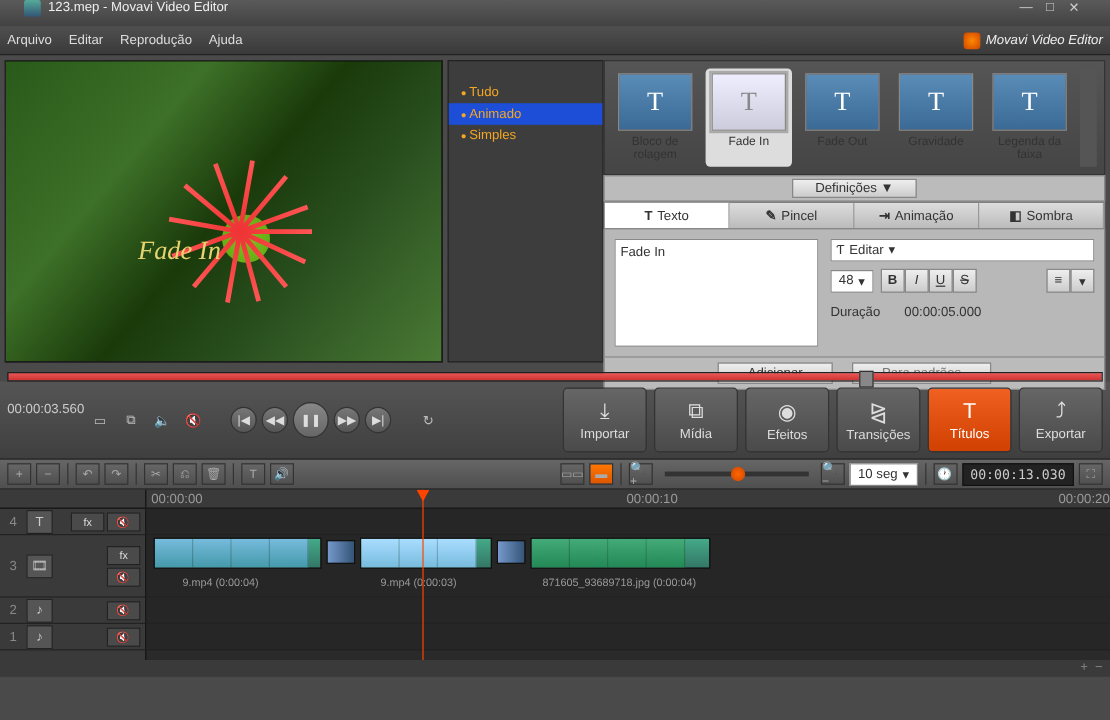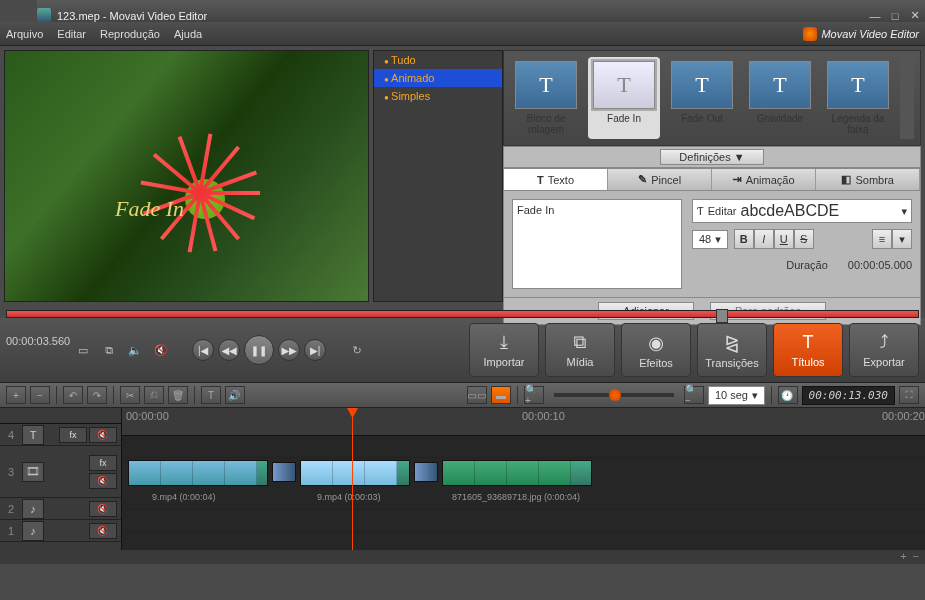--- a/index.html
+++ b/index.html
@@ -1,34 +1,34 @@
 <!DOCTYPE html>
 <html><head>
 <meta charset="utf-8">
 <style>
 * { box-sizing: border-box; margin: 0; padding: 0; font-family: Verdana, sans-serif; font-size: 11px; }
 body { background: #4a4a4a; width: 925px; height: 600px; overflow: hidden; color: #ddd; }
-.titlebar { height: 22px; background: linear-gradient(#5a5a5a,#424242); display: flex; align-items: flex-end; padding: 0 0; margin-left: 37px; }
+.titlebar { height: 22px; background: linear-gradient(#5a5a5a,#424242); display: flex; align-items: flex-start; padding: 0 20px; }
 .titlebar .logo { width: 14px; height: 14px; background: linear-gradient(#5a9,#357); border-radius: 2px; margin-right: 6px; }
 .titlebar .title { flex: 1; color: #eee; }
 .titlebar .winbtn { width: 20px; text-align: center; color: #ccc; cursor: pointer; }
 .menubar { height: 24px; background: linear-gradient(#4f4f4f,#3a3a3a); display: flex; align-items: center; padding: 0 6px; border-bottom: 1px solid #222; }
 .menubar .mi { margin-right: 14px; color: #ddd; cursor: pointer; }
 .menubar .brand { margin-left: auto; display: flex; align-items: center; gap: 4px; color: #eee; font-style: italic; }
 .brand-ico { width: 14px; height: 14px; background: radial-gradient(circle,#f80,#c40); border-radius: 3px; }
 
 .upper { display: flex; height: 260px; }
 .preview { width: 365px; background: #000; position: relative; border: 1px solid #222; margin: 4px; overflow: hidden; }
 .preview-bg { position: absolute; inset: 0; background: linear-gradient(130deg,#2a5a1a 0%,#3d7028 30%,#1a3a0a 50%,#2a5020 70%,#4a7a35 100%); }
 .flower { position: absolute; left: 120px; top: 80px; width: 150px; height: 120px; }
 .flower::before { content:""; position:absolute; left:40%; top:40%; width:40px; height:40px; background:radial-gradient(circle,#8b2,#5a1); border-radius:50%; }
 .petal { position:absolute; left:50%; top:50%; width:60px; height:4px; background:linear-gradient(90deg,#e33,#f55); transform-origin:0 50%; }
 .overlay-text { position: absolute; left: 110px; top: 145px; color: #e5d470; font-size: 22px; font-family: serif; font-style: italic; }
 
-.cat-col { width: 130px; background: #3d3d3d; padding: 0 0; border: 1px solid #222; margin: 4px 0; }
+.cat-col { width: 130px; background: #3d3d3d; padding: 17px 0; border: 1px solid #222; margin: 4px 0; }
 .cat-item { padding: 3px 10px; color: #f5a623; cursor: pointer; }
 .cat-item.sel { background: #1d4ed8; }
 .cat-item::before { content:"● "; font-size:8px; }
 
 .title-panel { flex: 1; background: #4a4a4a; margin: 4px 4px 4px 0; display: flex; flex-direction: column; }
 .thumbs { display: flex; gap: 6px; padding: 6px; background: linear-gradient(#555,#454545); border: 1px solid #333; }
 .thumb { width: 72px; text-align: center; cursor: pointer; }
 .thumb-box { width: 62px; height: 48px; margin: 0 auto 4px; background: linear-gradient(#5a8cb8,#3a6a95); border: 1px solid #888; display: flex; align-items: center; justify-content: center; color: #fff; font-size: 22px; font-family: serif; }
 .thumb.sel .thumb-box { outline: 2px solid #aaa; background: linear-gradient(#eef,#ccd); color: #888; }
 .thumb-lbl { color: #333; font-size: 10px; }
@@ -46,21 +46,21 @@
 
 .prop-body { display: flex; background: #b8b8b8; padding: 8px; gap: 10px; border: 1px solid #888; border-top: none; }
 .txtarea { width: 170px; height: 90px; background: #fff; border: 1px solid #888; padding: 4px; color: #333; }
 .prop-right { flex: 1; display: flex; flex-direction: column; gap: 6px; }
 .font-row { display: flex; align-items: center; gap: 4px; background: #fff; border: 1px solid #888; padding: 2px 4px; color: #333; }
 .font-sample { font-size: 16px; flex: 1; }
 .size-row { display: flex; gap: 6px; align-items: center; }
 .sel-box { background: #fff; border: 1px solid #888; padding: 2px 6px; color: #333; min-width: 30px; display:inline-flex; align-items:center; gap:4px; }
 .btn-grp { display: flex; }
 .fmt-btn { width: 20px; height: 20px; background: linear-gradient(#eee,#ccc); border: 1px solid #888; display:flex; align-items:center; justify-content:center; color:#333; cursor:pointer; }
-.dur-row { display: flex; gap: 20px; color: #333; padding-top: 4px; justify-content: flex-end; }
+.dur-row { display: flex; gap: 20px; color: #333; padding-top: 4px; }
 .action-row { display: flex; justify-content: center; gap: 16px; background: #bbb; padding: 4px; border: 1px solid #888; border-top: none; }
 .action-btn { background: linear-gradient(#eee,#ccc); border: 1px solid #888; padding: 2px 24px; color: #333; cursor: pointer; }
 .action-btn.sec { color: #777; }
 
 .scrub { height: 8px; background: linear-gradient(#e55,#c33); margin: 4px 6px 0; border: 1px solid #222; position:relative; }
 .scrub::after{content:"";position:absolute;right:190px;top:-2px;width:10px;height:12px;background:#888;border:1px solid #333;}
 
 .transport { display: flex; align-items: center; height: 64px; background: linear-gradient(#555,#3f3f3f); padding: 0 6px; gap: 6px; }
 .play-ctrl { display: flex; gap: 4px; align-items:center; }
 .pbtn { width: 22px; height: 22px; border-radius: 50%; background: linear-gradient(#777,#555); border: 1px solid #333; display:flex; align-items:center; justify-content:center; color:#ddd; cursor:pointer; font-size:10px; }
@@ -70,33 +70,33 @@
 .main-tabs { display: flex; gap: 6px; margin-left: auto; }
 .mtab { width: 70px; height: 54px; background: linear-gradient(#666,#4a4a4a); border: 1px solid #333; border-radius: 4px; display: flex; flex-direction: column; align-items: center; justify-content: center; gap: 3px; color: #ddd; cursor: pointer; }
 .mtab.active { background: linear-gradient(#f06020,#d04000); color: #fff; }
 .mtab-ico { font-size: 18px; }
 
 .tl-toolbar { display: flex; align-items: center; height: 26px; background: linear-gradient(#666,#4f4f4f); padding: 0 6px; gap: 4px; border-top: 1px solid #222; border-bottom: 1px solid #222; }
 .tbtn { width: 20px; height: 18px; background: linear-gradient(#666,#505050); border: 1px solid #333; display:flex; align-items:center; justify-content:center; cursor:pointer; color:#aaa; font-size:10px; }
 .tsep { width: 1px; height: 18px; background: #333; margin: 0 2px; }
 .zoom-track { width: 120px; height: 4px; background: #333; position: relative; margin: 0 6px; }
 .zoom-thumb { position: absolute; left: 55px; top: -4px; width: 12px; height: 12px; border-radius: 50%; background: radial-gradient(#f60,#c40); }
-.tl-time { background: #222; border: 1px solid #111; padding: 2px 6px; color: #ccc; font-family: monospace; font-style: italic; }
+.tl-time { background: #222; border: 1px solid #111; padding: 2px 6px; color: #ccc; font-family: monospace; }
 
 .timeline { display: flex; height: 142px; background: #2a2a2a; }
 .tl-left { width: 122px; background: #3a3a3a; border-right: 1px solid #111; }
 .tl-row-hdr { display: flex; align-items: center; height: 30px; border-bottom: 1px solid #222; padding: 0 4px; gap: 4px; }
 .tl-row-hdr.small { height: 22px; }
 .tl-num { width: 14px; color: #888; text-align:center; }
 .tl-type { width: 22px; height: 20px; background: #555; border: 1px solid #222; display:flex; align-items:center; justify-content:center; color:#ccc; }
 .tl-icons { display:flex; gap:2px; margin-left:auto; }
 .tl-sicon { width:28px; height:16px; background:#4a4a4a; border:1px solid #222; display:flex; align-items:center; justify-content:center; cursor:pointer; font-size:9px; }
 
 .tl-right { flex: 1; position: relative; overflow: hidden; }
-.ruler { height: 28px; background: #3a3a3a; border-bottom: 1px solid #111; position: relative; color:#999; font-size:9px; }
+.ruler { height: 16px; background: #3a3a3a; border-bottom: 1px solid #111; position: relative; color:#999; font-size:9px; }
 .ruler span { position: absolute; top: 2px; }
 .tl-track { height: 30px; border-bottom: 1px solid #222; position: relative; background:#262626; }
 .tl-track.small { height: 22px; }
 .clip { position: absolute; top: 2px; height: 26px; background: linear-gradient(#4a8,#376); border: 1px solid #111; display:flex; overflow:hidden; }
 .clip img,.clip .frame { width: 32px; height: 100%; background: linear-gradient(#7bd,#49a); border-right:1px solid rgba(0,0,0,0.2); }
 .clip-lbl { position: absolute; top: 34px; color: #999; font-size: 9px; white-space:nowrap; }
 .trans-clip { position:absolute; top:4px; width:24px; height:20px; background:linear-gradient(90deg,#79c,#357); border:1px solid #111; }
 .playhead { position: absolute; top: 0; bottom: 0; width: 1px; background: #f40; left: 230px; }
 .playhead::before { content:""; position:absolute; top:0; left:-5px; width:11px; height:10px; background:#f40; clip-path:polygon(0 0,100% 0,50% 100%); }
 
@@ -196,21 +196,20 @@
           <span class="ptab-ico">◧</span>
           <span>Sombra</span>
         </div>
     </div>
     <div class="prop-body">
       <div class="txtarea">Fade In</div>
       <div class="prop-right">
         <div class="font-row">
           <span>Ƭ</span>
           <span>Editar</span>
-          <span class="font-sample">abcdeABCDE</span>
           <span>▾</span>
         </div>
         <div class="size-row">
           <div class="sel-box"><span>48</span> ▾</div>
           <div class="btn-grp">
             <div class="fmt-btn">
                 <b>B</b>
               </div>
             <div class="fmt-btn">
                 <i>I</i>

